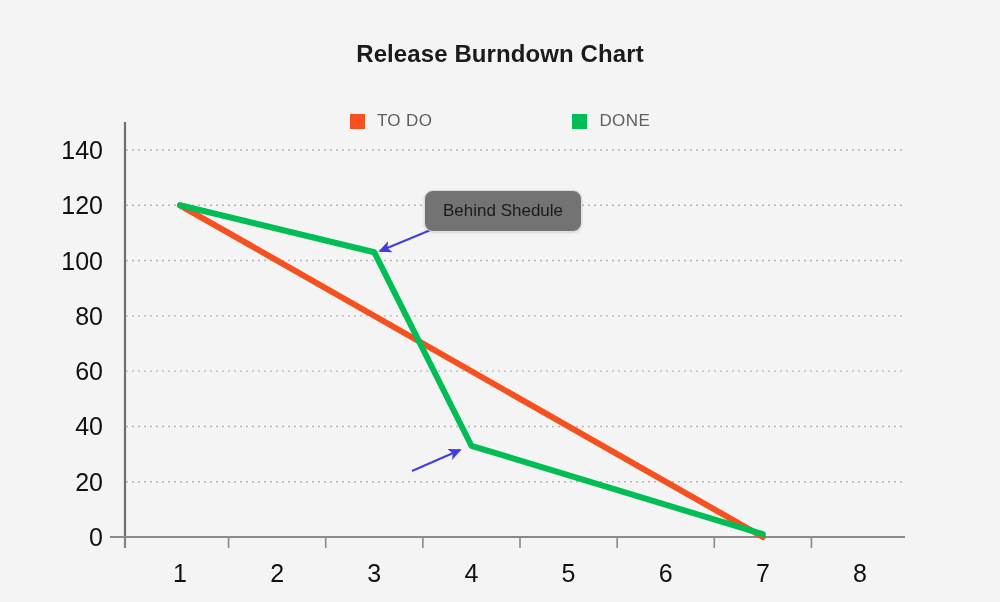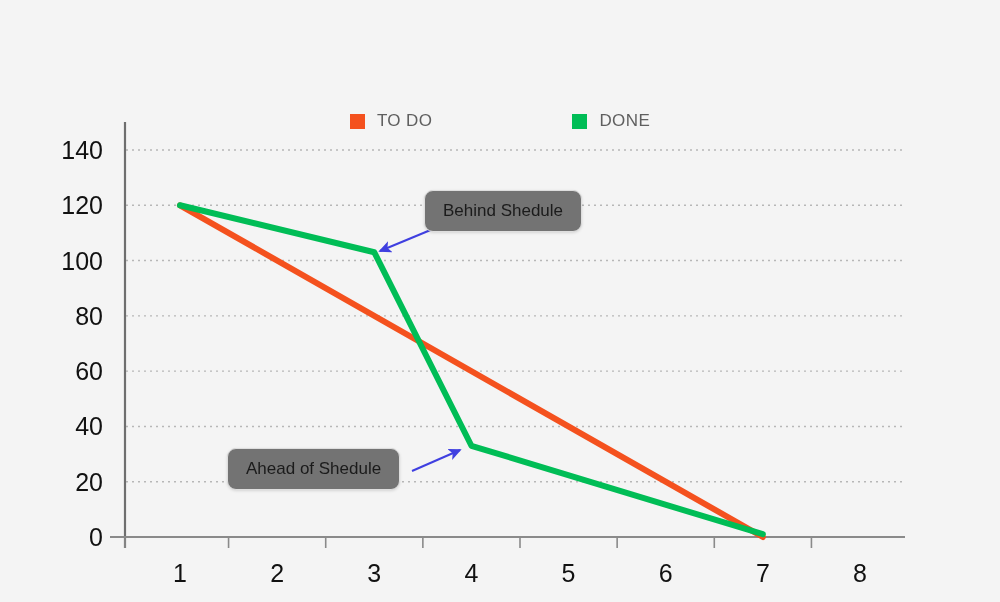--- a/index.html
+++ b/index.html
@@ -91,20 +91,21 @@
   #annot-ahead {
     left: 227px;
     top: 448px;
   }
 </style>
 </head>
 <body>
 
 <div id="chart-root">
 
+  <div class="chart-title">Release Burndown Chart</div>
 
   <div class="legend">
     <div class="legend-item">
       <span class="legend-swatch" id="sw-todo" style="background: rgb(244, 81, 30);"></span>
       <span class="legend-label">TO DO</span>
     </div>
     <div class="legend-item">
       <span class="legend-swatch" id="sw-done" style="background: rgb(0, 189, 86);"></span>
       <span class="legend-label">DONE</span>
     </div>
@@ -170,15 +171,14 @@
       </marker>
     </defs>
 
     <line id="arrow-behind" x1="433" y1="229" x2="380" y2="251" stroke="#3f3fe0" stroke-width="2" marker-end="url(#arrowhead-behind)"></line>
 
     <line id="arrow-ahead" x1="412" y1="471" x2="460" y2="450" stroke="#3f3fe0" stroke-width="2" marker-end="url(#arrowhead-ahead)"></line>
   </svg>
 
   <div class="annot-box" id="annot-behind">Behind Shedule</div>
 
-  <div class="annot-box" id="annot-ahead">Ahead of Shedule</div>
 
 </div>
 
 </body></html>

